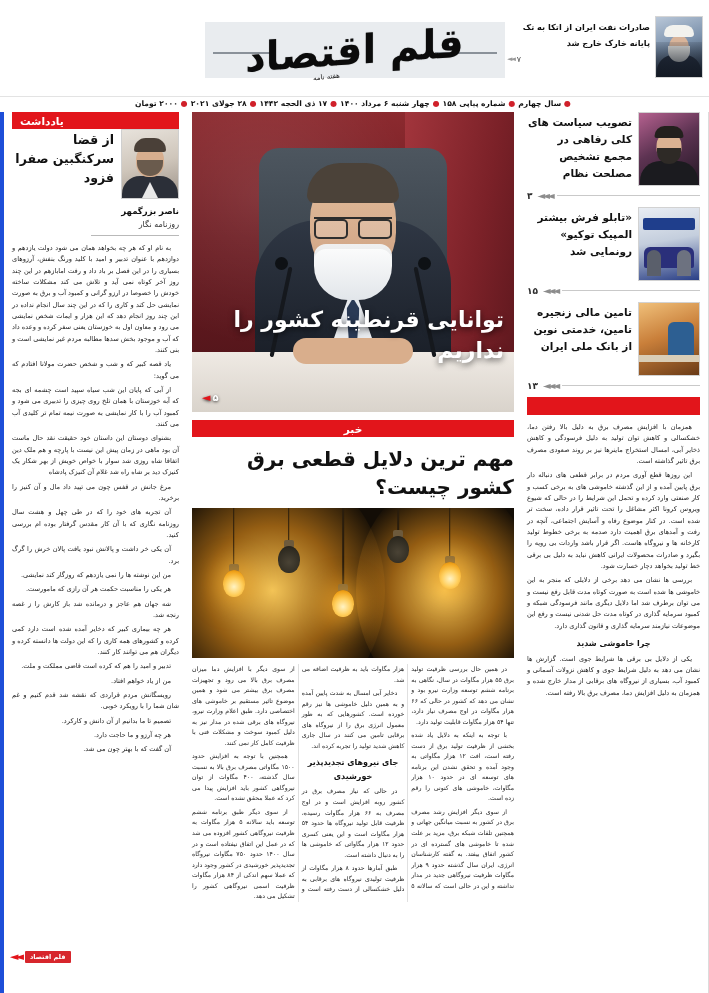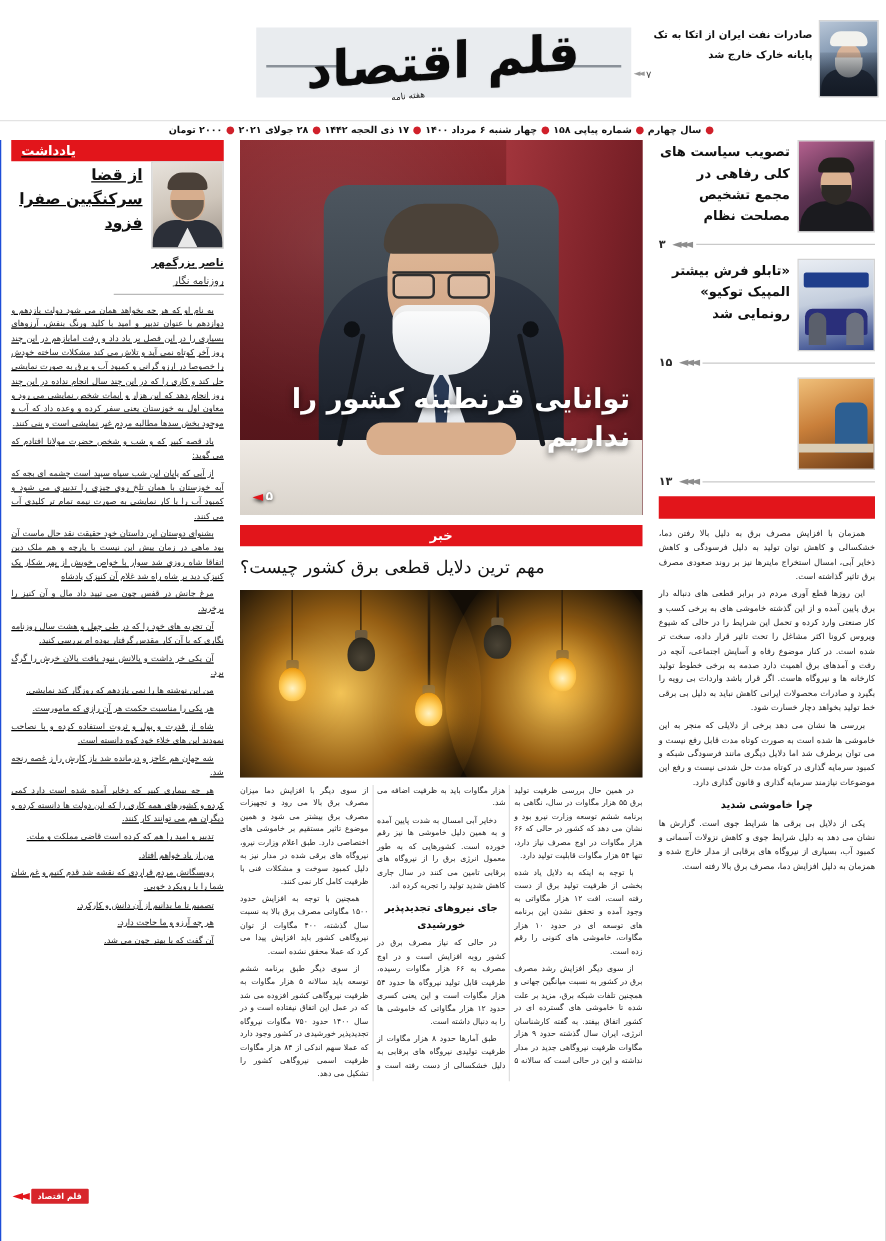--- a/index.html
+++ b/index.html
@@ -95,21 +95,21 @@
     font-size:7.6px; color:#111; font-weight:700; letter-spacing:-.1px;
     border-top:1px solid #e3e3e3;
   }
   .dateline .sep { color:#d0202a; margin:0 3px; font-size:8px; }
 
   
   .grid {
     position:absolute; top:112px; left:0; width:709px; height:881px;
     display:flex; gap:0;
   }
-  .col-left  { width:186px; padding:0 7px 0 8px; border-left:1px solid #1d4ed8;text-decoration:underline; }
+  .col-left  { width:186px; padding:0 7px 0 8px; border-left:4px solid #1d4ed8; }
   .col-mid   { width:334px; padding:0 6px; }
   .col-right { width:189px; padding:0 8px 0 7px; border-right:1px solid #dcdcdc; }
 
   
   .red-banner {
     background:#e2151b; color:#fff; height:17px; display:flex;
     align-items:center; justify-content:flex-start; padding:0 8px;
     font-size:10.5px; font-weight:700; letter-spacing:.4px;
   }
   .red-banner.center { justify-content:center; }
@@ -231,21 +231,21 @@
     line-height:1.42; text-shadow: 0 2px 6px rgba(0,0,0,.65);
   }
   .hero-pagebadge {
     position:absolute; left:10px; bottom:8px; display:flex;
     align-items:center; gap:5px; color:#fff; font-size:10px; font-weight:700;
     text-shadow:0 1px 3px rgba(0,0,0,.7);
   }
   .chev-red { color:#e2151b; font-size:11px; letter-spacing:-3px; }
 
   .news-title {
-    text-align:left; font-size:14px; font-weight:400; color:#111;
+    text-align:right; font-size:20px; font-weight:700; color:#111;
     margin:8px 0 7px; line-height:1.4;
   }
   .art-photo {
     width:100%; height:150px; position:relative; overflow:hidden;
     background:#130d06; margin-bottom:6px;
   }
   .bulbglow {
     position:absolute; border-radius:50%;
     background: radial-gradient(circle, rgba(255,206,92,.95) 0%, rgba(255,160,30,.55) 38%, rgba(120,60,0,0) 72%);
   }
@@ -417,20 +417,21 @@
           <span class="teaser-page">۱۵</span>
         </div>
       </div>
 
       <div class="teaser">
         <div class="teaser-row">
           <div class="teaser-photo tp3">
             <div class="tp-chair"></div>
               <div class="tp-desk"></div>
           </div>
+          <div class="teaser-text">تامین مالی زنجیره تامین، خدمتی نوین از بانک ملی ایران</div>
         </div>
         <div class="teaser-foot">
           <div class="teaser-line"></div>
           <span class="chev-grey">◄◄◄</span>
           <span class="teaser-page">۱۳</span>
         </div>
       </div>
 
       <div class="right-red-strip"></div>
 
@@ -545,21 +546,20 @@
       <div class="body-col">
         <p>به نام او که هر چه بخواهد همان می شود دولت یازدهم و دوازدهم با عنوان تدبیر و امید با کلید ورنگ بنفش، آرزوهای بسیاری را در این فصل بر باد داد و رفت امابازهم در این چند روز آخر کوتاه نمی آید و تلاش می کند مشکلات ساخته خودش را خصوصا در ارزو گرانی و کمبود آب و برق به صورت نمایشی حل کند و کاری را که در این چند سال انجام نداده در این چند روز انجام دهد که این هزار و ایمات شخص نمایشی می رود و معاون اول به خوزستان یعنی سفر کرده و وعده داد که آب و موجود بخش سدها مطالبه مردم غیر نمایشی است و بنی کنند.</p>
         <p>یاد قصه کبیر که و شب و شخص حضرت مولانا افتادم که می گوید:</p>
         <p>از آبی که پایان این شب سیاه سپید است چشمه ای بجه که آبه خوزستان با همان تلخ روی چیزی را تدبیری می شود و کمبود آب را با کار نمایشی به صورت نیمه تمام تر کلیدی آب می کنند.</p>
         <p>بشنوای دوستان این داستان خود حقیقت نقد حال ماست آن بود ماهی در زمان پیش این نیست با پارچه و هم ملک دین اتفاقا شاه روزی شد سوار با خواص خویش از بهر شکار یک کنیزک دید بر شاه راه شد غلام آن کنیزک پادشاه</p>
         <p>مرغ جانش در قفس چون می تپید داد مال و آن کنیز را برخرید.</p>
         <p>آن تجربه های خود را که در طی چهل و هشت سال روزنامه نگاری که با آن کار مقدس گرفتار بوده ام بررسی کنید.</p>
         <p>آن یکی خر داشت و پالانش نبود یافت پالان خرش را گرگ برد.</p>
         <p>من این نوشته ها را نمی یازدهم که روزگار کند نمایشی.</p>
         <p>هر یکی را مناسبت حکمت هر آن رازی که مامورست.</p>
-        <p>شاه از قدرت و پول و ثروت استفاده کرده و با نصاحب نمودند این های خلاء خود کوه دانسته است.</p>
         <p>شه جهان هم عاجز و درمانده شد باز کارش را ز غصه رنجه شد.</p>
         <p>هر چه بیماری کبیر که دخایر آمده شده است دارد کمی کرده و کشورهای همه کاری را که این دولت ها دانسته کرده و دیگران هم می توانند کار کنند.</p>
         <p>تدبیر و امید را هم که کرده است قاضی مملکت و ملت.</p>
         <p>من از یاد خواهم افتاد.</p>
         <p>رویسگانش مردم قراردی که نقشه شد قدم کنیم و غم شان شما را با رویکرد خوبی.</p>
         <p>تصمیم تا ما بدانیم از آن دانش و کارکرد.</p>
         <p>هر چه آرزو و ما حاجت دارد.</p>
         <p>آن گفت که با بهتر چون می شد.</p>
       </div>
     </div>

